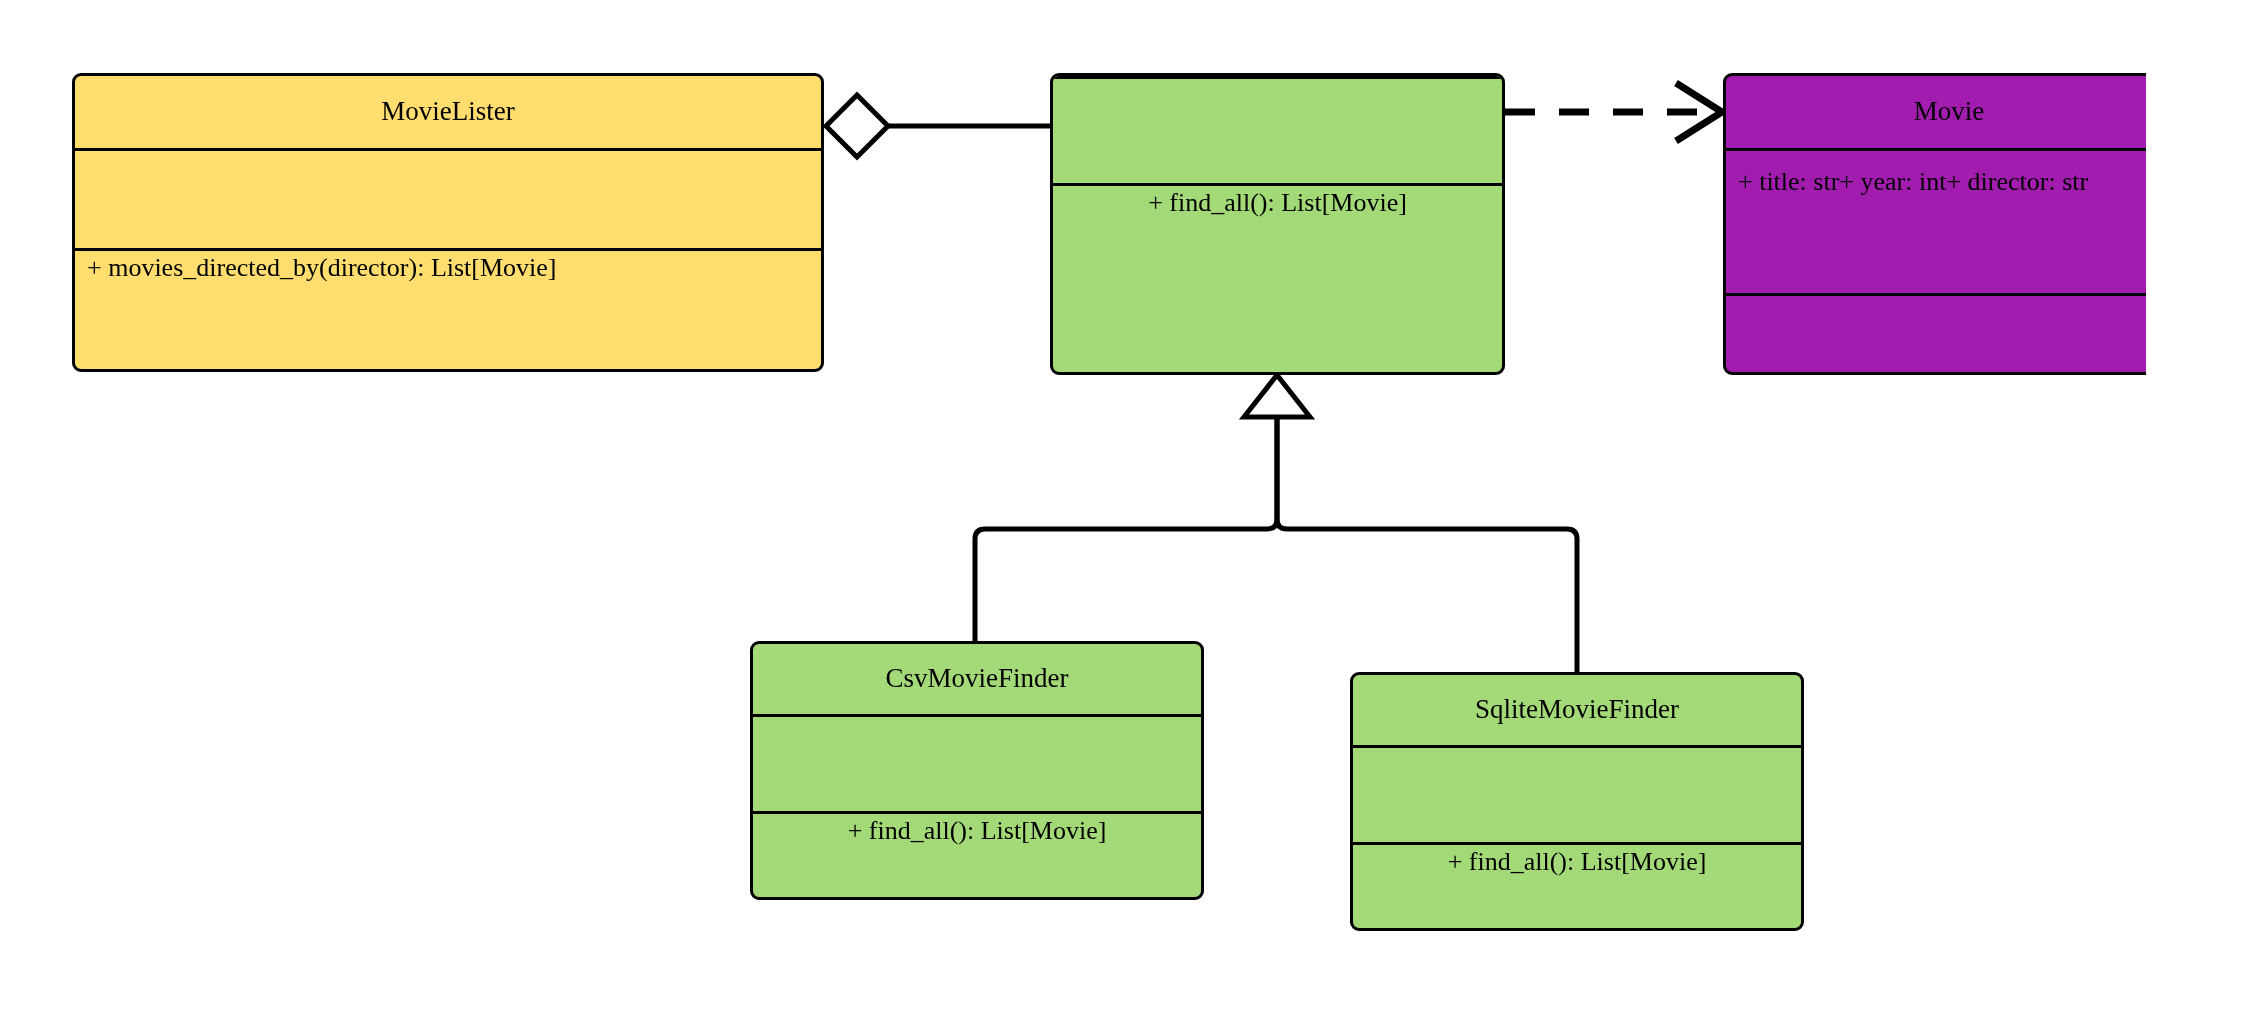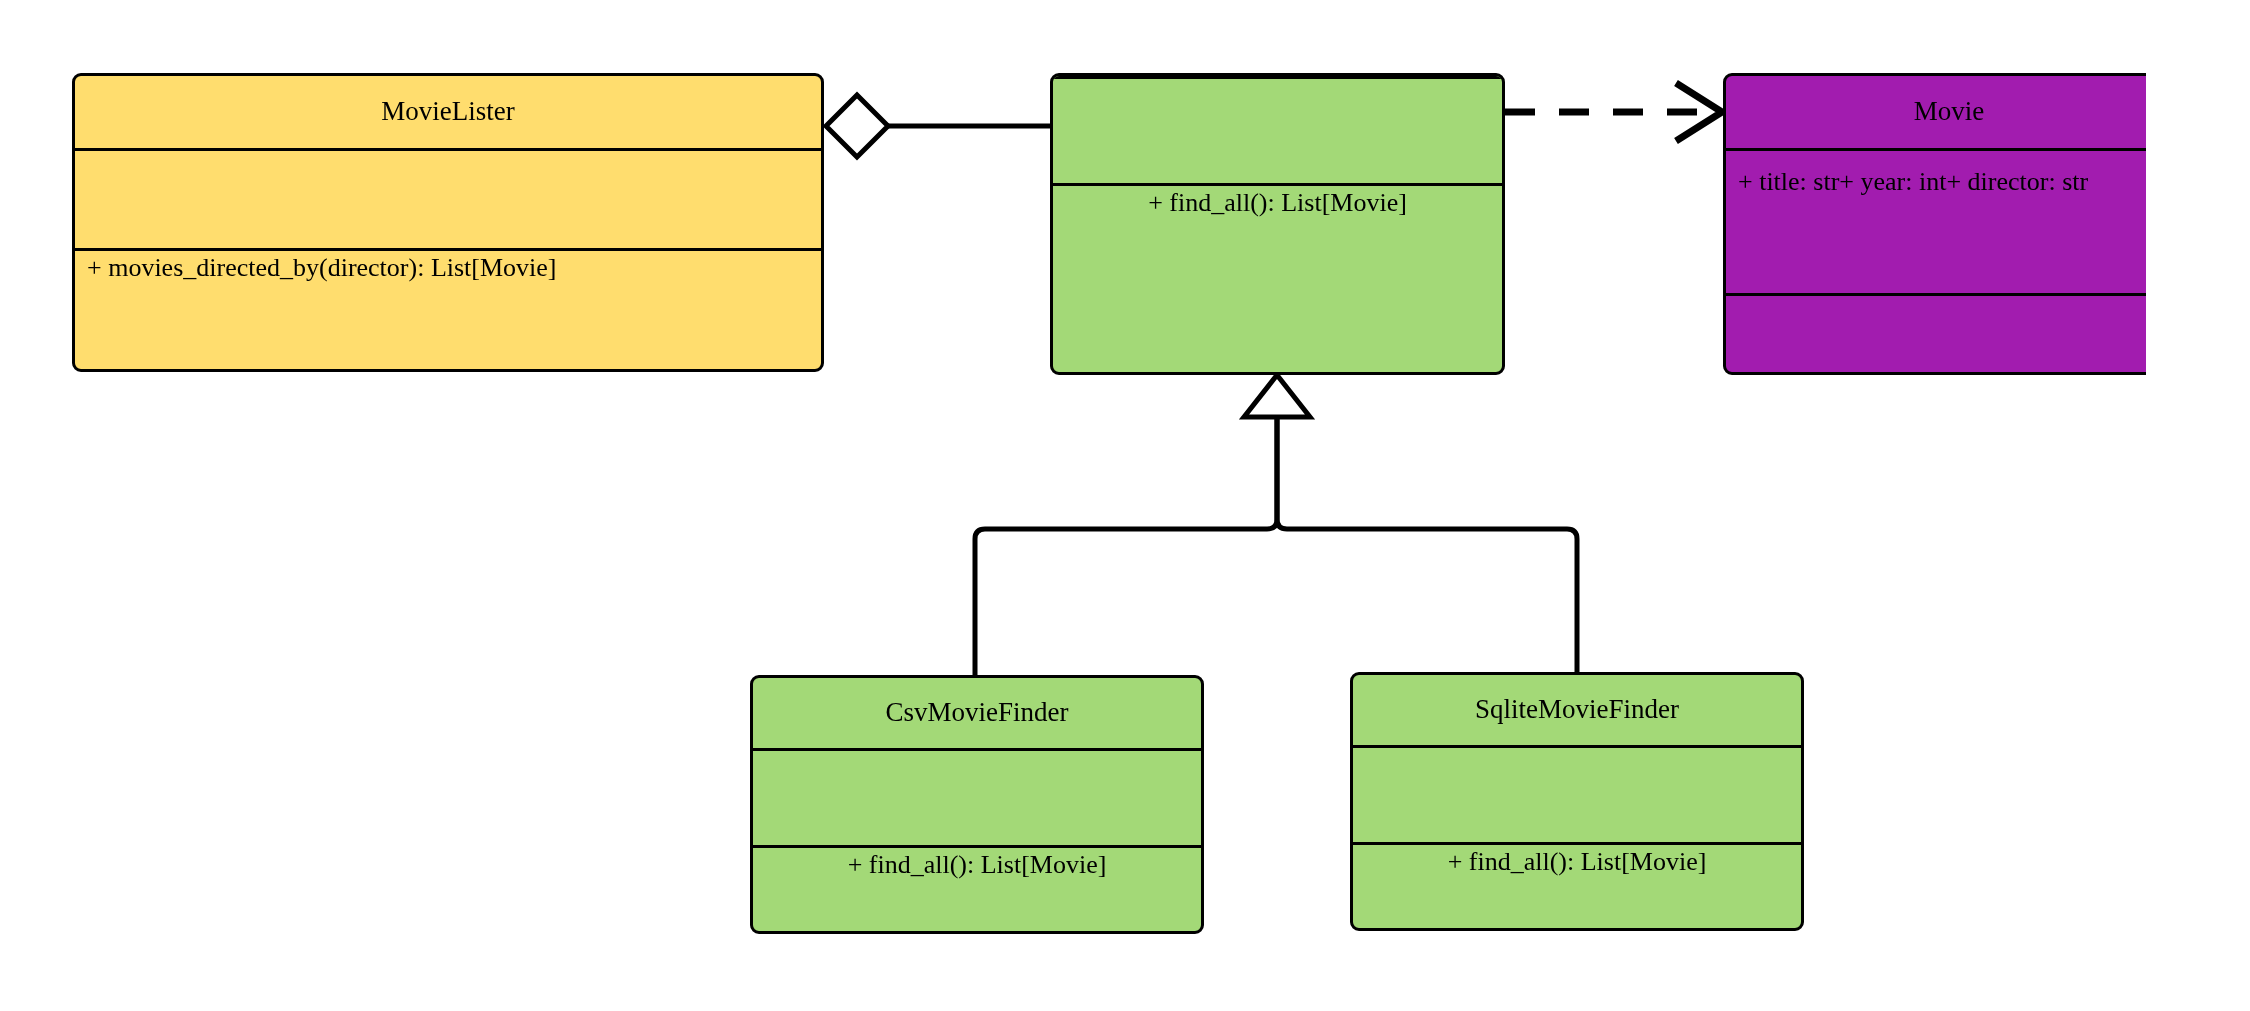--- a/index.html
+++ b/index.html
@@ -107,21 +107,21 @@
   <div class="uml-class" id="cls-movie" style="left: 1723px; top: 73px; width: 452px; height: 302px; background: #a21caf;">
     <div class="compartment class-title" style="height: 72px;">Movie</div>
     <div class="compartment divided member-list top-aligned" style="height: 145px;">
       <div class="member">+ title: str</div>
       <div class="member">+ year: int</div>
       <div class="member">+ director: str</div>
     </div>
     <div class="compartment divided member-list empty-compartment" style="height: 79px;"></div>
   </div>
 
-  <div class="uml-class" id="cls-csv-movie-finder" style="left: 750px; top: 675px; width: 454px; height: 259px; background: rgb(163, 217, 119);">
+  <div class="uml-class" id="cls-csv-movie-finder" style="left: 750px; top: 641px; width: 454px; height: 259px; background: rgb(163, 217, 119);">
     <div class="compartment class-title" style="height: 70px;">CsvMovieFinder</div>
     <div class="compartment divided member-list empty-compartment" style="height: 97px;"></div>
     <div class="compartment divided member-list" style="height: 86px;">
       <div class="member">+ find_all(): List[Movie]</div>
     </div>
   </div>
 
   <div class="uml-class" id="cls-sqlite-movie-finder" style="left: 1350px; top: 672px; width: 454px; height: 259px; background: rgb(163, 217, 119); text-align: right;">
     <div class="compartment class-title" style="height: 70px;">SqliteMovieFinder</div>
     <div class="compartment divided member-list empty-compartment" style="height: 97px;"></div>

